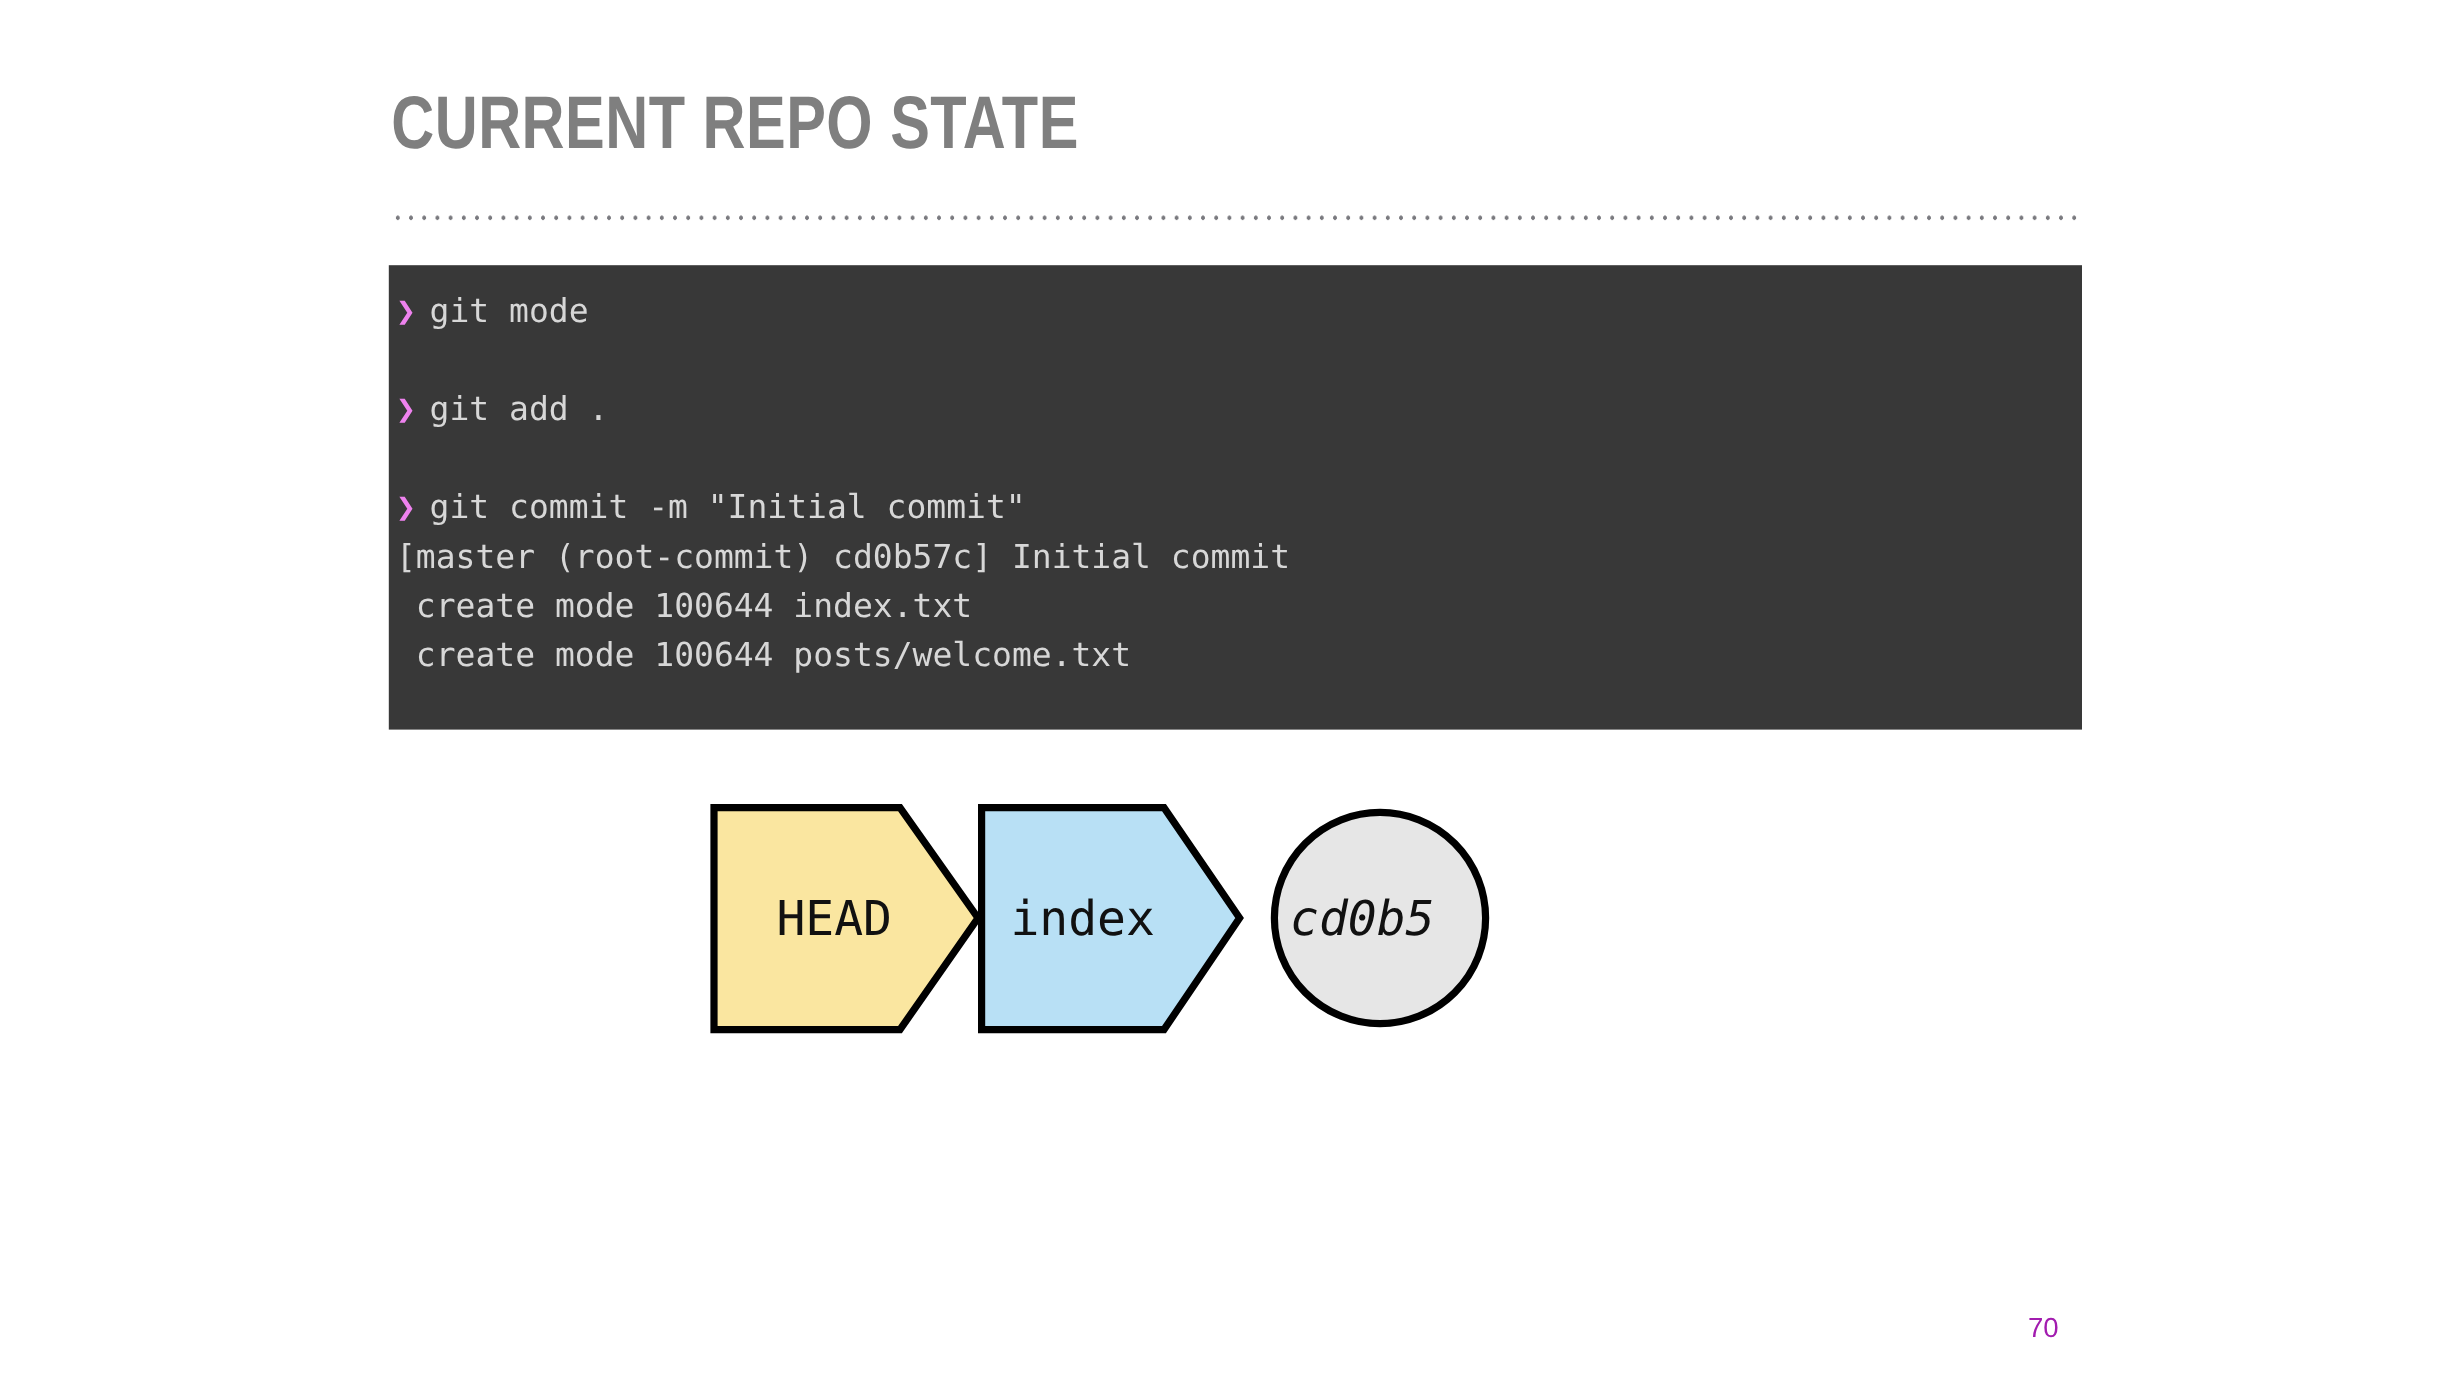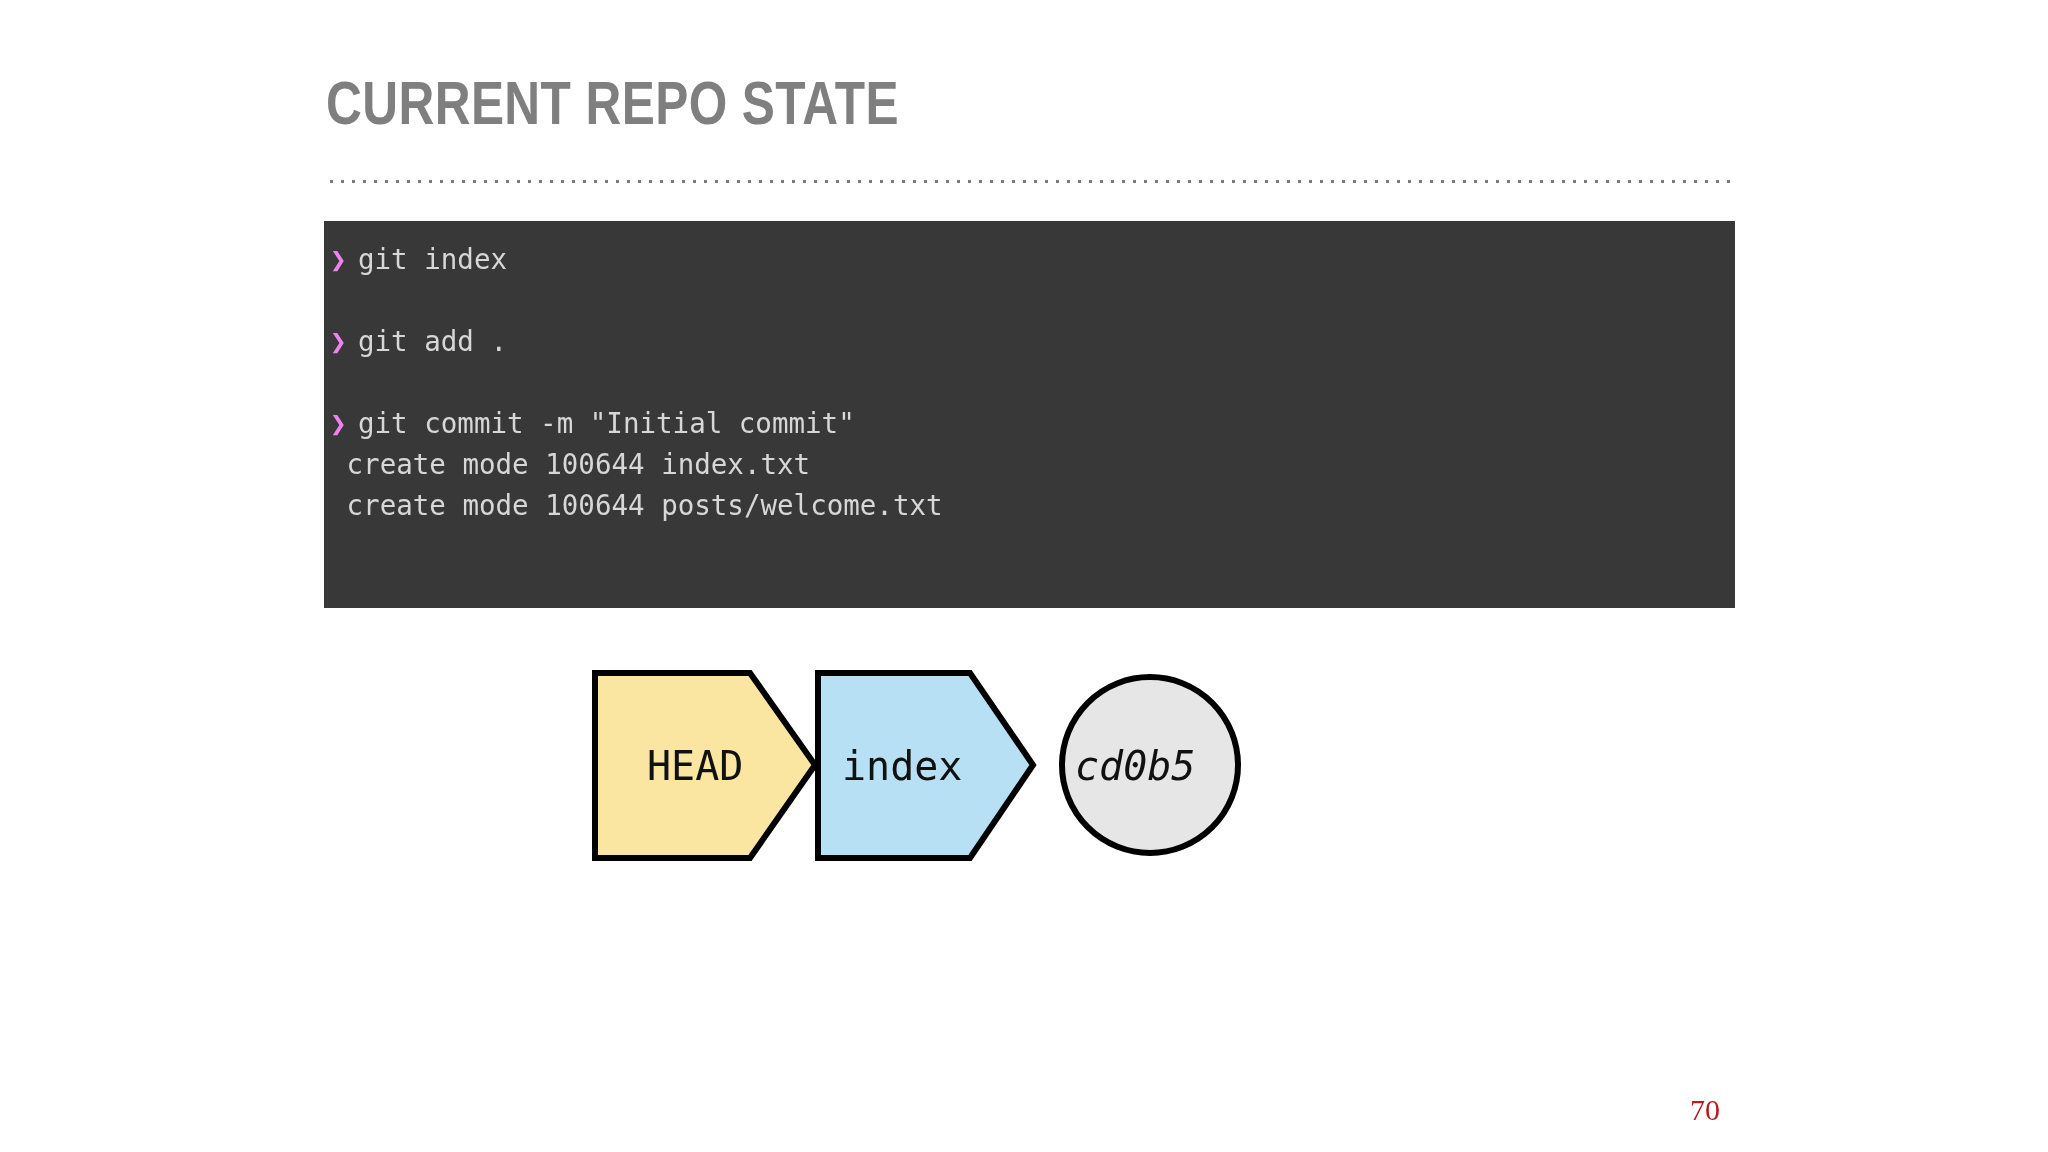--- a/index.html
+++ b/index.html
@@ -105,52 +105,55 @@
     color: #111111;
     white-space: nowrap;
     pointer-events: none;
   }
 
   
   .page-number {
     position: absolute;
     left: 1690px;
     top: 1093px;
-    font-family: Liberation Serif, serif;
-    font-size: 30px;
-    color: #b91c1c;
+    font-family: Liberation Sans, sans-serif;
+    font-size: 23px;
+    color: #a21caf;
   }
 </style>
 </head>
 <body>
 
 <div class="slide">
 
   <div class="title">CURRENT REPO STATE</div>
 
   <div class="dotted-rule"></div>
 
   <div class="terminal">
     <div class="term-line">
       <span class="prompt">❯</span>
-      <span class="cmd-text">git index</span>
+      <span class="cmd-text">git mode</span>
     </div>
     <div class="term-line blank">
       <span class="out-text">&nbsp;</span>
     </div>
     <div class="term-line">
       <span class="prompt">❯</span>
       <span class="cmd-text">git add .</span>
     </div>
     <div class="term-line blank">
       <span class="out-text">&nbsp;</span>
     </div>
     <div class="term-line">
       <span class="prompt">❯</span>
       <span class="cmd-text">git commit -m "Initial commit"</span>
+    </div>
+    <div class="term-line">
+      <span class="out-text">[master (root-commit) cd0b57c] Initial commit</span>
     </div>
     <div class="term-line">
       <span class="out-text"> create mode 100644 index.txt</span>
     </div>
     <div class="term-line">
       <span class="out-text"> create mode 100644 posts/welcome.txt</span>
     </div>
   </div>
 
   <div class="diagram">

